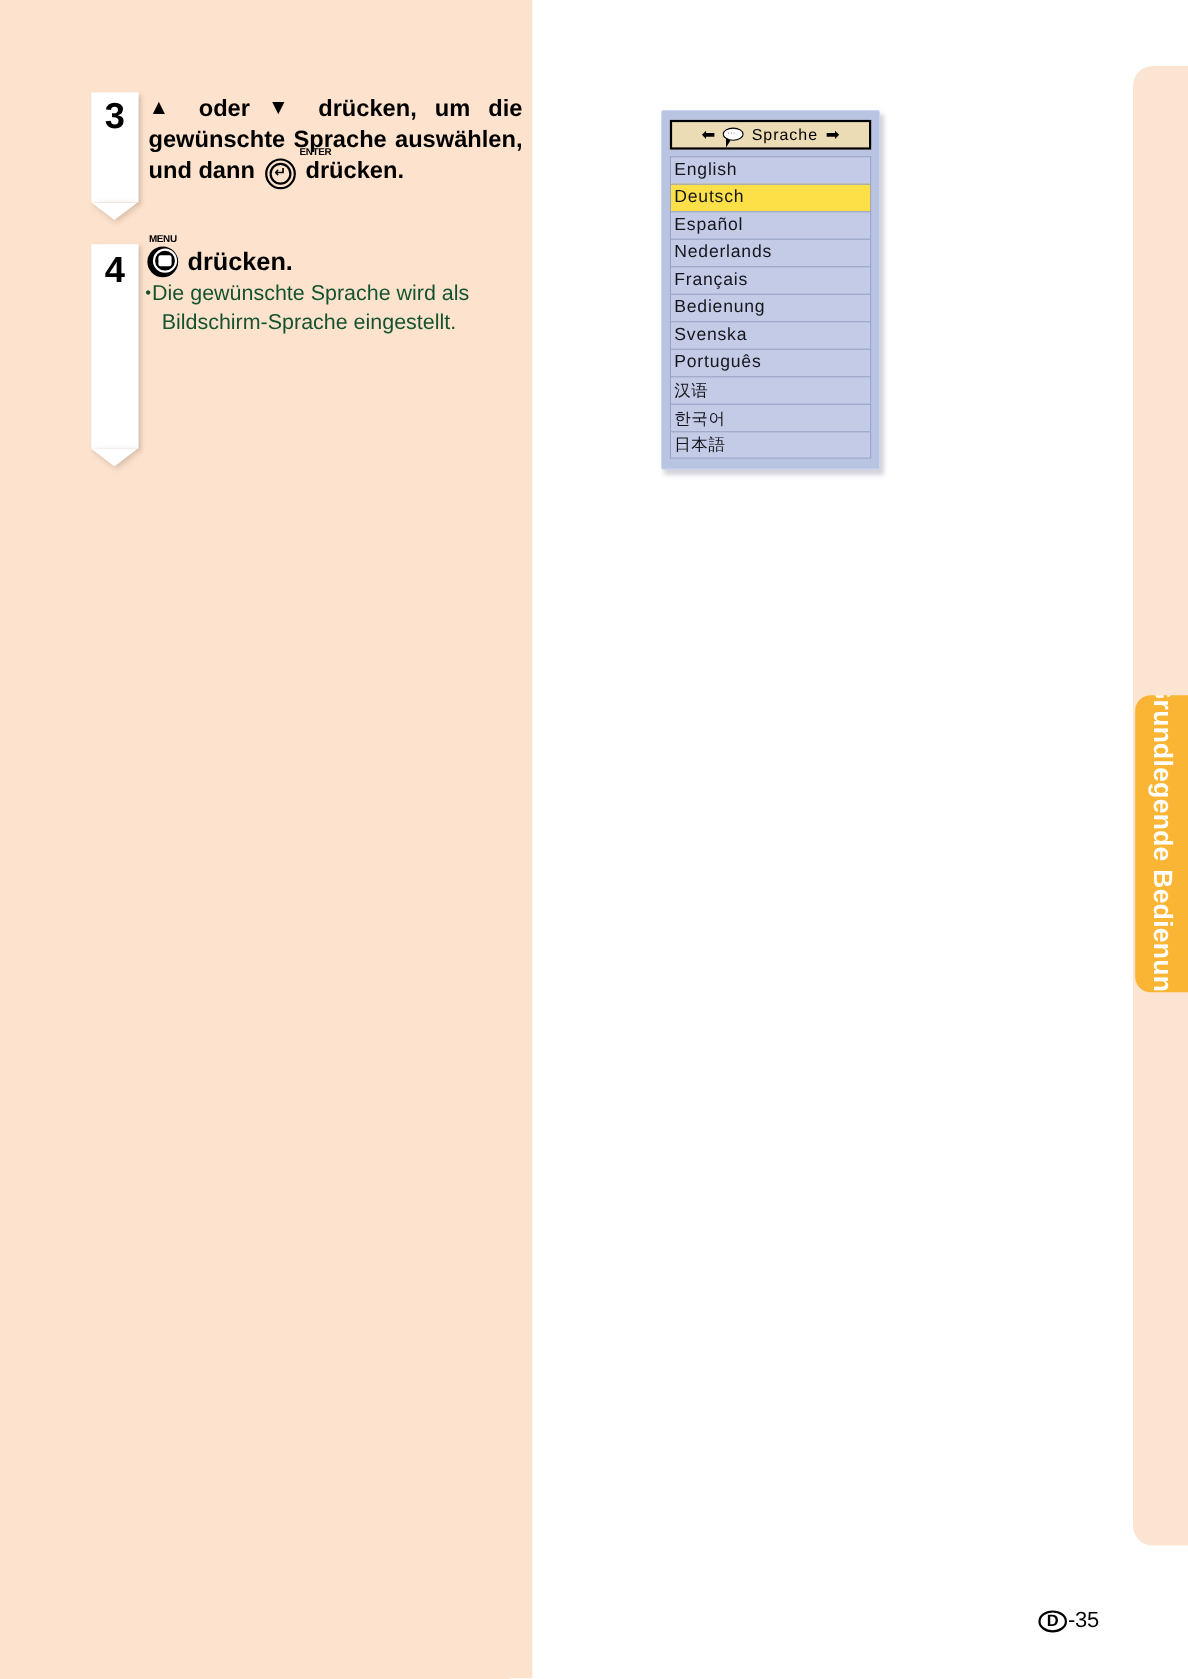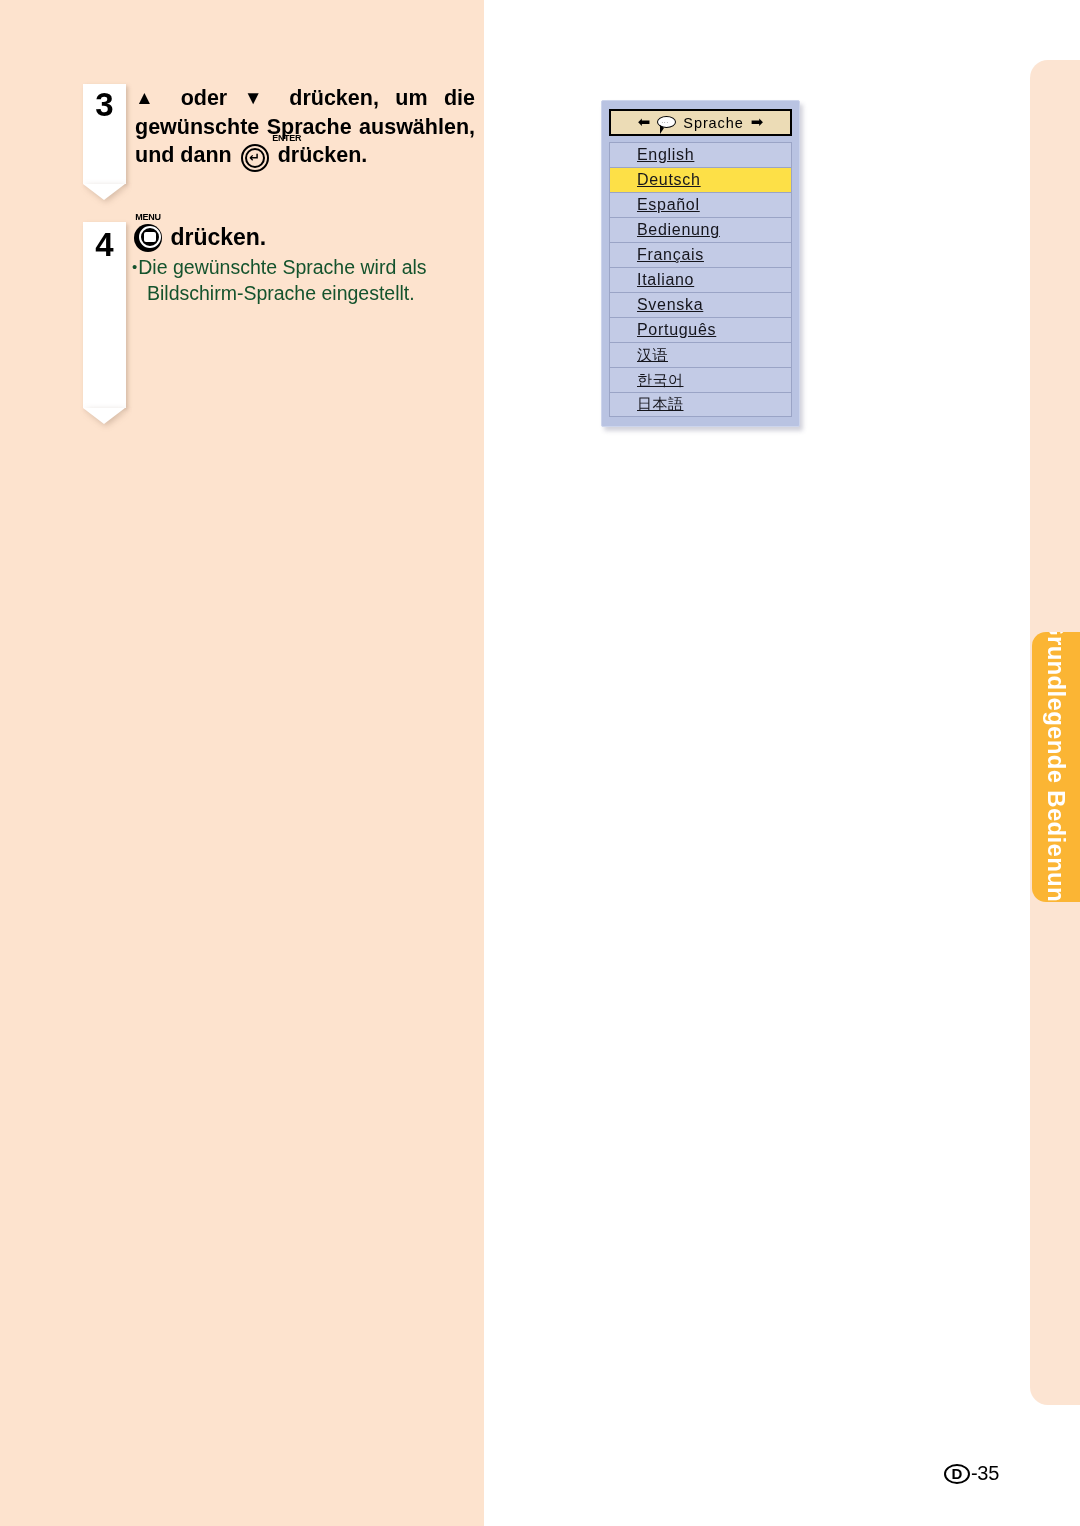--- a/index.html
+++ b/index.html
@@ -295,27 +295,26 @@
     font-family: "Liberation Sans", sans-serif;
   }
 
   .osd-item {
     height: 25px;
     background: #c3cbe6;
     border: 1.3px solid #9aa4c6;
     box-sizing: border-box;
     display: flex;
     align-items: center;
-    padding-left: 27px;
+    padding-left: 3px;
     font-size: 16px;
     color: #15151c;
     letter-spacing: 0.7px;
     border-bottom-width: 0;
     font-family: "Liberation Sans", sans-serif;
-    text-decoration: underline;
   }
   .osd-item:last-child { border-bottom-width: 1.3px; }
   .osd-item.selected {
     background: #fde047;
     border-color: #9aa4c6;
   }
   .osd-item.cjk {
     font-family: "DejaVu Sans", sans-serif;
     font-size: 15px;
     letter-spacing: 0.5px;
@@ -411,27 +410,27 @@
       <div class="osd-item">
         <span>English</span>
       </div>
       <div class="osd-item selected">
         <span>Deutsch</span>
       </div>
       <div class="osd-item">
         <span>Español</span>
       </div>
       <div class="osd-item">
+        <span>Nederlands</span>
+      </div>
+      <div class="osd-item">
+        <span>Français</span>
+      </div>
+      <div class="osd-item">
         <span>Bedienung</span>
-      </div>
-      <div class="osd-item">
-        <span>Français</span>
-      </div>
-      <div class="osd-item">
-        <span>Italiano</span>
       </div>
       <div class="osd-item">
         <span>Svenska</span>
       </div>
       <div class="osd-item">
         <span>Português</span>
       </div>
       <div class="osd-item cjk">
         <span>汉语</span>
       </div>

